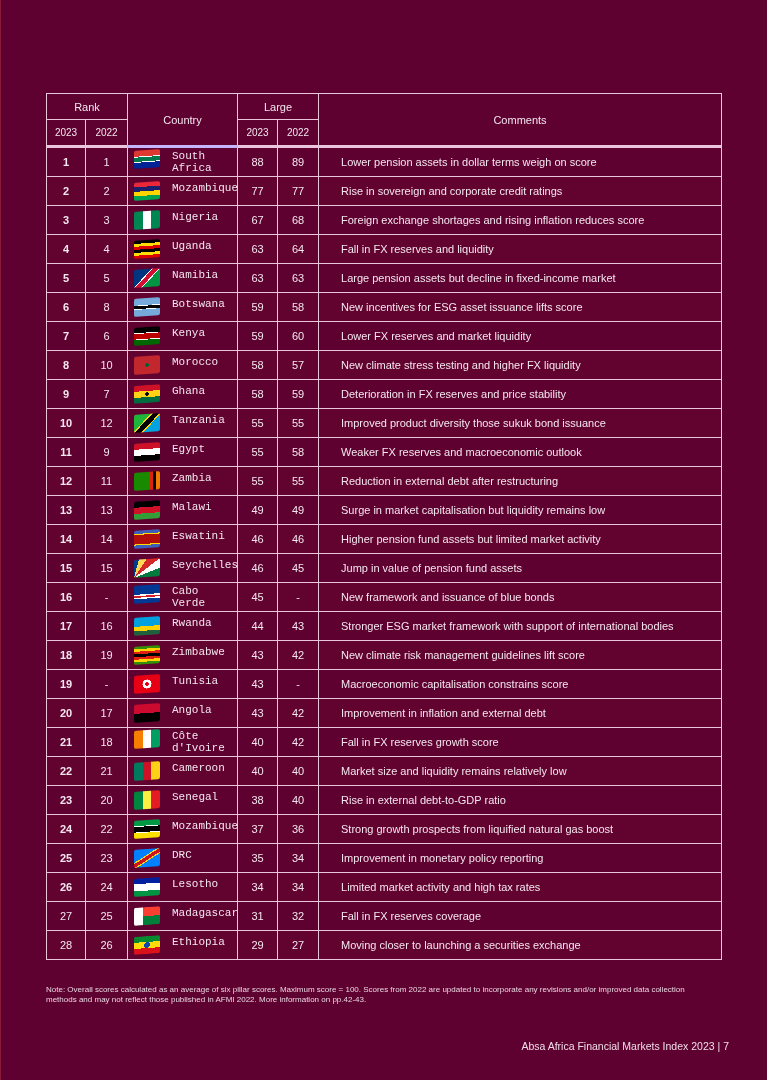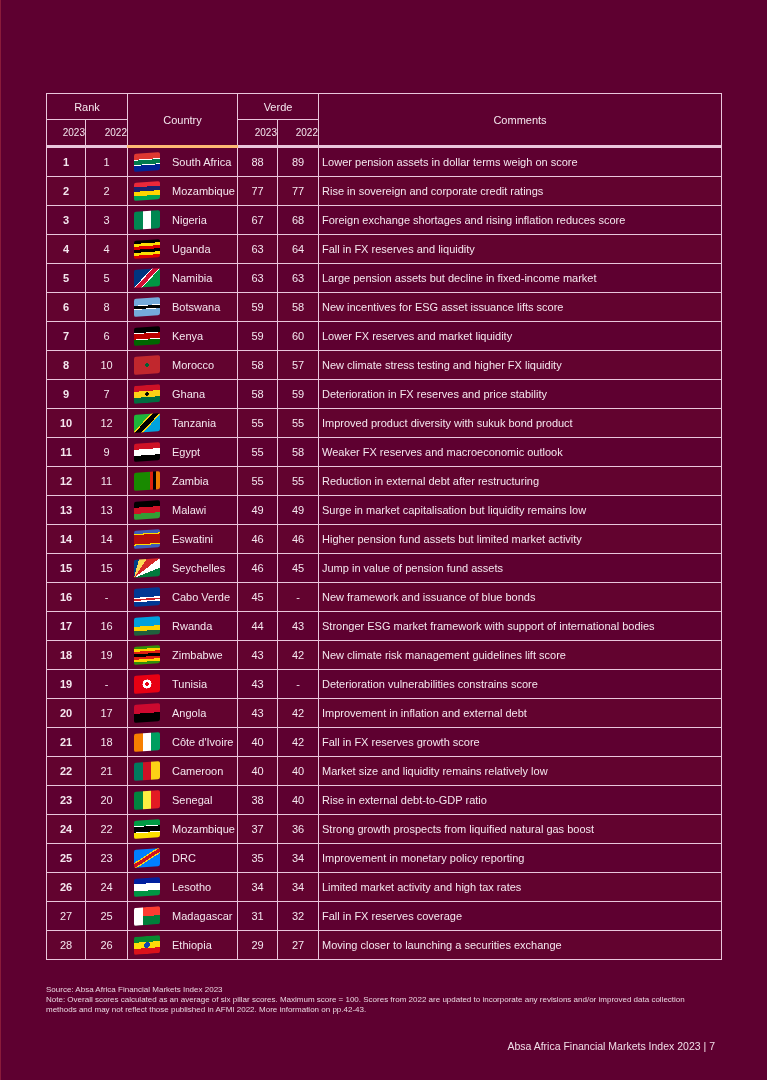--- a/index.html
+++ b/index.html
@@ -22,60 +22,60 @@
     border: 1.5px solid #eac6dc;
     padding: 0;
     font-weight: normal;
     font-size: 11px;
     text-align: center;
     vertical-align: middle;
     color: #f4e6ee;
   }
   .page-table thead th { height: 25px; font-size: 11px; margin-top: 20px; }
   .page-table thead th.sub { font-size: 10px; height: 25px; }
-  .page-table thead tr.head-bottom th { border-bottom: 3px solid #eac6dc; text-align: right; }
+  .page-table thead tr.head-bottom th { border-bottom: 3px solid #eac6dc; }
   .page-table tbody td { height: 28px; }
   .page-table tbody tr:nth-child(even) td { background: #62032f; }
   .rank-bold { font-weight: bold !important; }
   .score-bold { font-weight: bold; }
   td.country-cell { text-align: left; }
-  .country-wrap { display: flex; align-items: center; padding-left: 6px; }
+  .country-wrap { display: flex; padding-left: 6px; font-family: Liberation Mono, monospace; }
   .flag {
     width: 26px; height: 18px; margin-right: 12px; flex: 0 0 26px;
     border-radius: 2px; overflow: hidden; position: relative;
     transform: skewY(-4deg);
   }
   .country-name { font-size: 11px; }
-  td.comment-cell { text-align: left; padding-left: 3px; font-size: 11px; }
+  td.comment-cell { text-align: left; padding-left: 22px; font-size: 11px; }
   .footnote {
     position: absolute; left: 45px; top: 985px; width: 650px;
     font-size: 8px; line-height: 10px; color: #e9d4df;
   }
   .footer {
-    position: absolute; right: 52px; top: 1040px;
+    position: absolute; right: 38px; top: 1040px;
     font-size: 10.5px; color: #f0dde7;
   }
 </style>
 </head>
 <body>
 
 <table class="page-table">
   <colgroup>
     <col style="width:39px">
       <col style="width:42px">
       <col style="width:110px">
       <col style="width:40px">
       <col style="width:41px">
       <col>
   </colgroup>
   <thead>
     <tr>
       <th colspan="2">Rank</th>
-      <th rowspan="2" style="border-bottom:3px solid #fdba74">Country</th>
-      <th colspan="2">Verde</th>
+      <th rowspan="2" style="border-bottom:3px solid #c4b5fd">Country</th>
+      <th colspan="2">Large</th>
       <th rowspan="2" style="border-bottom:3px solid #eac6dc">Comments</th>
     </tr>
     <tr class="head-bottom">
       <th class="sub">2023</th>
       <th class="sub">2022</th>
       <th class="sub">2023</th>
       <th class="sub">2022</th>
     </tr>
   </thead>
   <tbody id="rows-body">
@@ -200,21 +200,21 @@
         <td class="rank-bold">10</td>
         <td>12</td>
         <td class="country-cell">
           <div class="country-wrap">
             <span class="flag" style="background: linear-gradient(135deg, rgb(30, 181, 58) 0px, rgb(30, 181, 58) 38%, rgb(252, 209, 22) 38%, rgb(252, 209, 22) 42%, rgb(0, 0, 0) 42%, rgb(0, 0, 0) 58%, rgb(252, 209, 22) 58%, rgb(252, 209, 22) 62%, rgb(0, 163, 221) 62%);"></span>
             <span class="country-name">Tanzania</span>
           </div>
         </td>
         <td class="score-bold">55</td>
         <td>55</td>
-        <td class="comment-cell">Improved product diversity with sukuk bond product</td>
+        <td class="comment-cell">Improved product diversity those sukuk bond issuance</td>
       </tr>
       <tr>
         <td class="rank-bold">11</td>
         <td>9</td>
         <td class="country-cell">
           <div class="country-wrap">
             <span class="flag" style="background: linear-gradient(rgb(206, 17, 38) 0px, rgb(206, 17, 38) 33%, rgb(255, 255, 255) 33%, rgb(255, 255, 255) 67%, rgb(0, 0, 0) 67%);"></span>
             <span class="country-name">Egypt</span>
           </div>
         </td>
@@ -317,21 +317,21 @@
         <td class="rank-bold">19</td>
         <td>-</td>
         <td class="country-cell">
           <div class="country-wrap">
             <span class="flag" style="background: radial-gradient(circle, rgb(231, 0, 19) 0px, rgb(231, 0, 19) 12%, rgb(255, 255, 255) 13%, rgb(255, 255, 255) 28%, rgb(231, 0, 19) 29%);"></span>
             <span class="country-name">Tunisia</span>
           </div>
         </td>
         <td class="score-bold">43</td>
         <td>-</td>
-        <td class="comment-cell">Deterioration vulnerabilities constrains score</td>
+        <td class="comment-cell">Macroeconomic capitalisation constrains score</td>
       </tr>
       <tr>
         <td class="rank-bold">20</td>
         <td>17</td>
         <td class="country-cell">
           <div class="country-wrap">
             <span class="flag" style="background: linear-gradient(rgb(204, 9, 47) 0px, rgb(204, 9, 47) 50%, rgb(0, 0, 0) 50%);"></span>
             <span class="country-name">Angola</span>
           </div>
         </td>
@@ -440,21 +440,20 @@
           </div>
         </td>
         <td class="score-bold">29</td>
         <td>27</td>
         <td class="comment-cell">Moving closer to launching a securities exchange</td>
       </tr>
     </tbody>
 </table>
 
 <div class="footnote">
-  <div>Source: Absa Africa Financial Markets Index 2023</div>
   <div>Note: Overall scores calculated as an average of six pillar scores. Maximum score = 100. Scores from 2022 are updated to incorporate any revisions and/or improved data collection methods and may not reflect those published in AFMI 2022. More information on pp.42-43.</div>
 </div>
 
 <div class="footer">
   <span>Absa Africa Financial Markets Index 2023</span>
   <span>|</span>
   <span>7</span>
 </div>
 
 </body></html>

